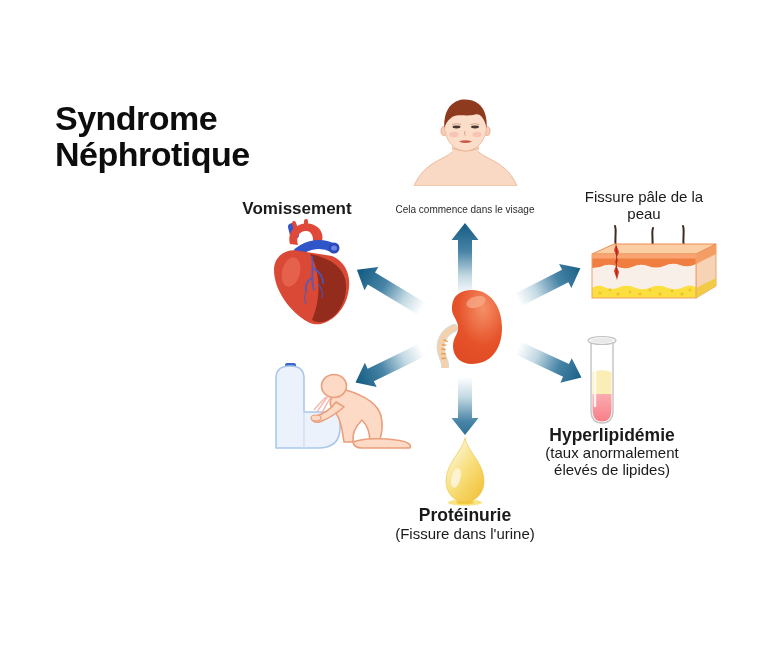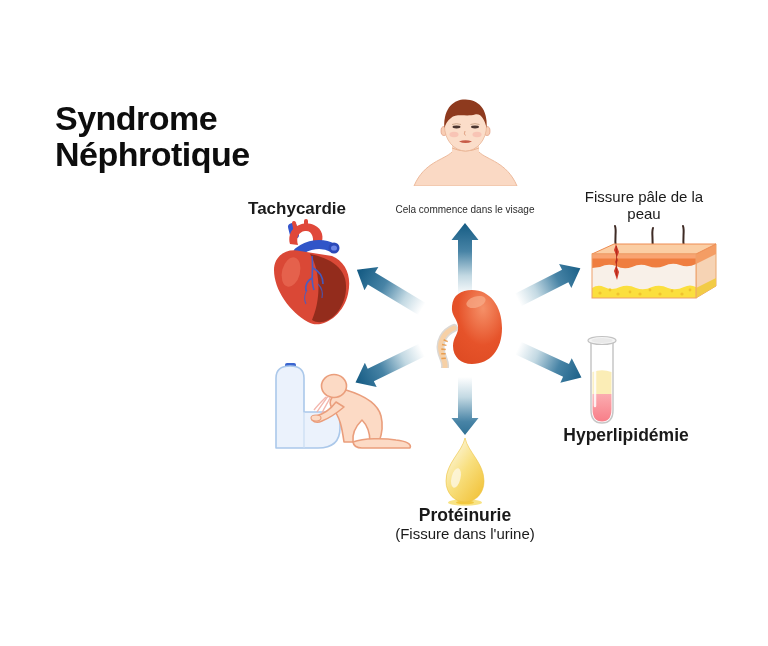--- a/index.html
+++ b/index.html
@@ -14,21 +14,21 @@
   }
   .lbl{position:absolute;text-align:center;color:#1a1a1a;}
   .lbl-bold{font-weight:700;}
   .oedeme-label{left:365px;top:185px;width:200px;font-size:18px;}
   .oedeme-sub{left:355px;top:204px;width:220px;font-size:10px;color:#2b2b2b;}
   .fissure-label{left:584px;top:188px;width:120px;font-size:15px;line-height:1.15;}
   .tachy-label{left:222px;top:199px;width:150px;font-size:17px;}
   .vomi-label{left:262px;top:452px;width:150px;font-size:15px;}
   .prot-label{left:365px;top:505px;width:200px;font-size:17.5px;}
   .prot-sub{left:365px;top:525px;width:200px;font-size:15px;}
-  .hyper-label{left:526px;top:425px;width:200px;font-size:17.5px;}
+  .hyper-label{left:512px;top:425px;width:200px;font-size:17.5px;}
   .hyper-sub{left:532px;top:445px;width:160px;font-size:15px;line-height:1.1;}
   svg{display:block;}
 </style>
 </head>
 <body>
 
 <div id="canvas">
 
   <div class="abs title">Syndrome Néphrotique</div>
 
@@ -118,21 +118,21 @@
         <circle cx="94" cy="70" r="1.6"></circle>
       <circle cx="102" cy="66" r="1.4"></circle>
     </g>
     <path d="M4,30 H108 V40 Q100,44 92,41 Q84,38 76,42 Q68,45 60,42 Q52,39 44,43 Q36,46 28,42 Q20,39 12,43 L4,44 Z" fill="#ef7e40"></path>
     <rect x="4" y="30" width="104" height="4.5" fill="#f9a878" opacity="0.9"></rect>
     <rect x="4" y="30" width="104" height="44" fill="none" stroke="#eda06a" stroke-width="1"></rect>
     <polygon points="28,20 31,28 27,38 31,48 29,56 26,47 30,36 26,26" fill="#d13a28"></polygon>
     <path d="M28.5,22 L28.5,52" stroke="#a9281a" stroke-width="0.8" fill="none"></path>
   </svg>
 
-  <div class="lbl lbl-bold tachy-label">Tachycardie</div>
+  <div class="lbl lbl-bold tachy-label">Vomissement</div>
   <svg class="abs" style="left:260px;top:218px" width="100" height="115" viewBox="0 0 100 115">
     <rect x="29" y="5" width="9" height="16" rx="4" fill="#3555cc" transform="rotate(-14 33 13)"></rect>
     <path d="M36,14 L34,5" stroke="#e0483a" stroke-width="4" stroke-linecap="round"></path>
     <path d="M46,10 L46,3" stroke="#e0483a" stroke-width="4" stroke-linecap="round"></path>
     <path d="M30,26 C26,10 42,2 54,7 C63,11 64,20 61,26 L52,30 C55,20 52,12 45,13 C38,14 36,20 38,27 Z" fill="#e0483a"></path>
     <path d="M38,34 C48,26 62,24 73,30" fill="none" stroke="#3055c8" stroke-width="9" stroke-linecap="round"></path>
     <circle cx="74" cy="30" r="5.5" fill="#2b49b8"></circle>
     <ellipse cx="74" cy="30" rx="3" ry="2.6" fill="#6c86e6"></ellipse>
     <path d="M14,52 C14,38 26,30 40,33 L72,38 C86,44 92,58 88,76 C83,98 62,112 48,104 C30,94 14,72 14,52 Z" fill="#da4836"></path>
     <path d="M50,36 C70,40 88,50 86,72 C84,96 64,110 52,102 C60,84 62,56 50,36 Z" fill="#8f2b1b" opacity="0.95"></path>
@@ -181,14 +181,15 @@
       </linearGradient>
     </defs>
     <path d="M8,7 V76 Q8,89 19,89 Q30,89 30,76 V7 Z" fill="#ffffff" stroke="#c6c6c6" stroke-width="1.5"></path>
     <path d="M9.5,38 Q19,34.5 28.5,38 V60 H9.5 Z" fill="#fbedb6"></path>
     <path d="M9.5,60 H28.5 V75 Q28.5,87.5 19,87.5 Q9.5,87.5 9.5,75 Z" fill="url(#pinkGrad)"></path>
     <ellipse cx="19" cy="6.5" rx="14" ry="4" fill="#f4f4f4" stroke="#c2c2c2" stroke-width="1.2"></ellipse>
     <ellipse cx="19" cy="6.5" rx="10.5" ry="2.6" fill="#e9e9e9"></ellipse>
     <path d="M12,13 V72" stroke="#ffffff" stroke-width="2.5" opacity="0.85" stroke-linecap="round"></path>
   </svg>
   <div class="lbl lbl-bold hyper-label">Hyperlipidémie</div>
+  <div class="lbl hyper-sub">(taux anormalement élevés de lipides)</div>
 
 </div>
 
 </body></html>

